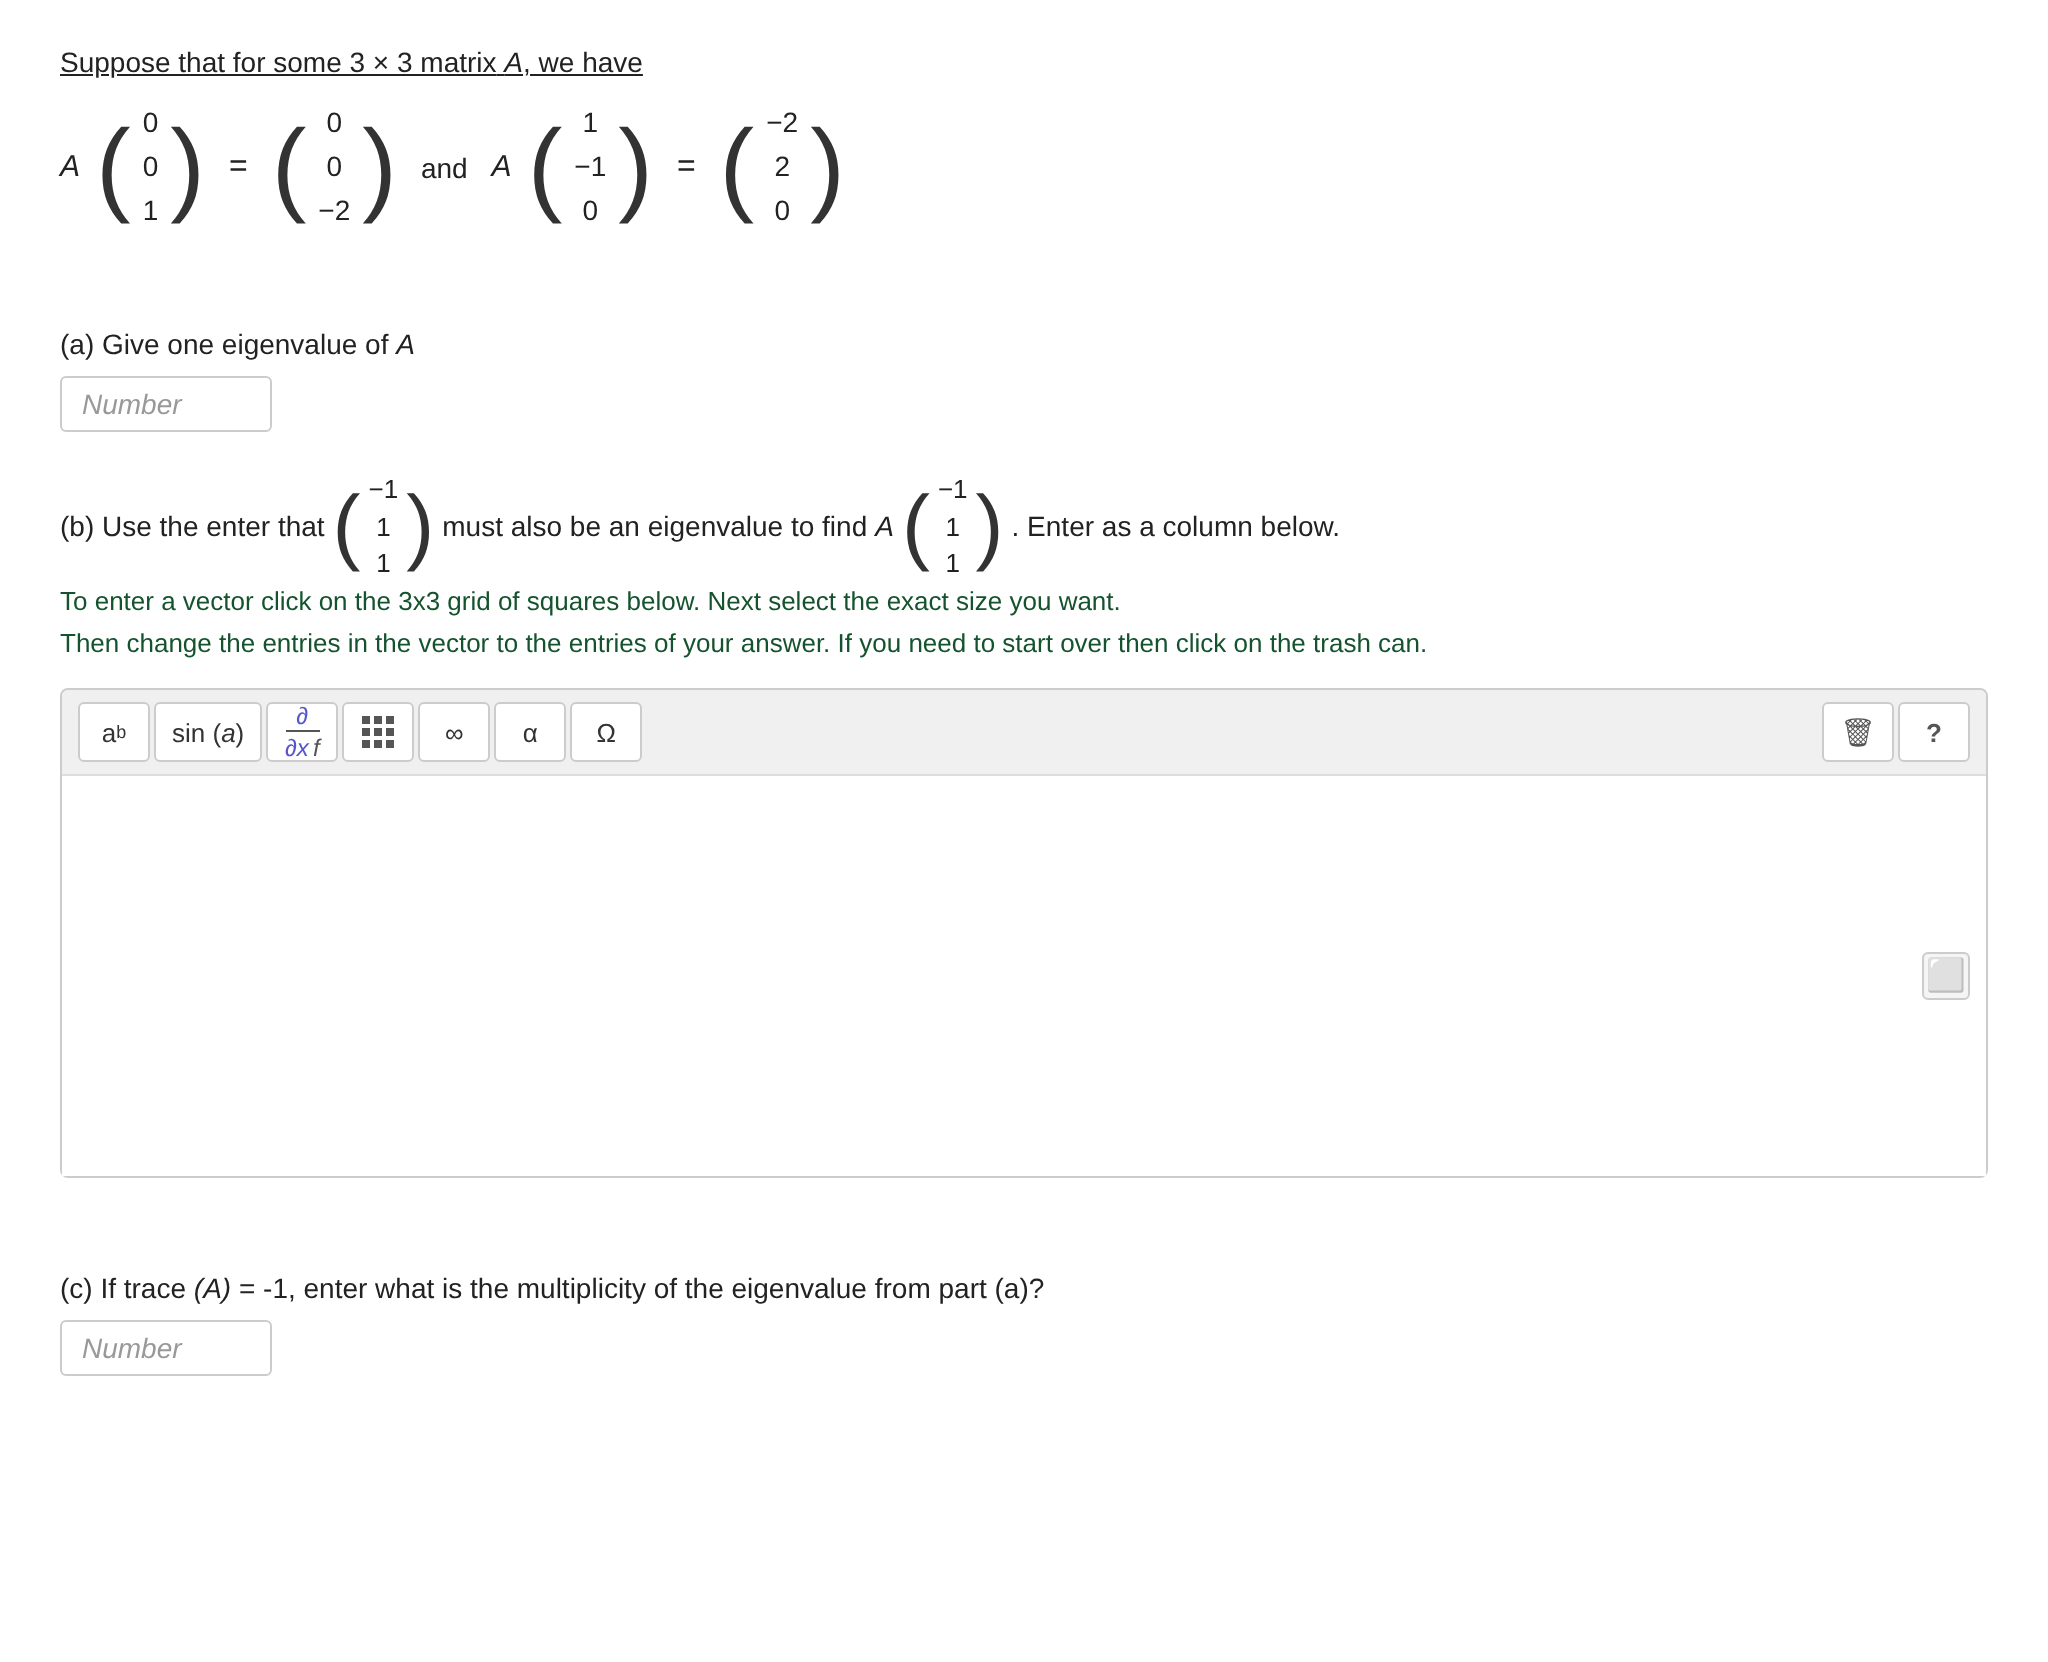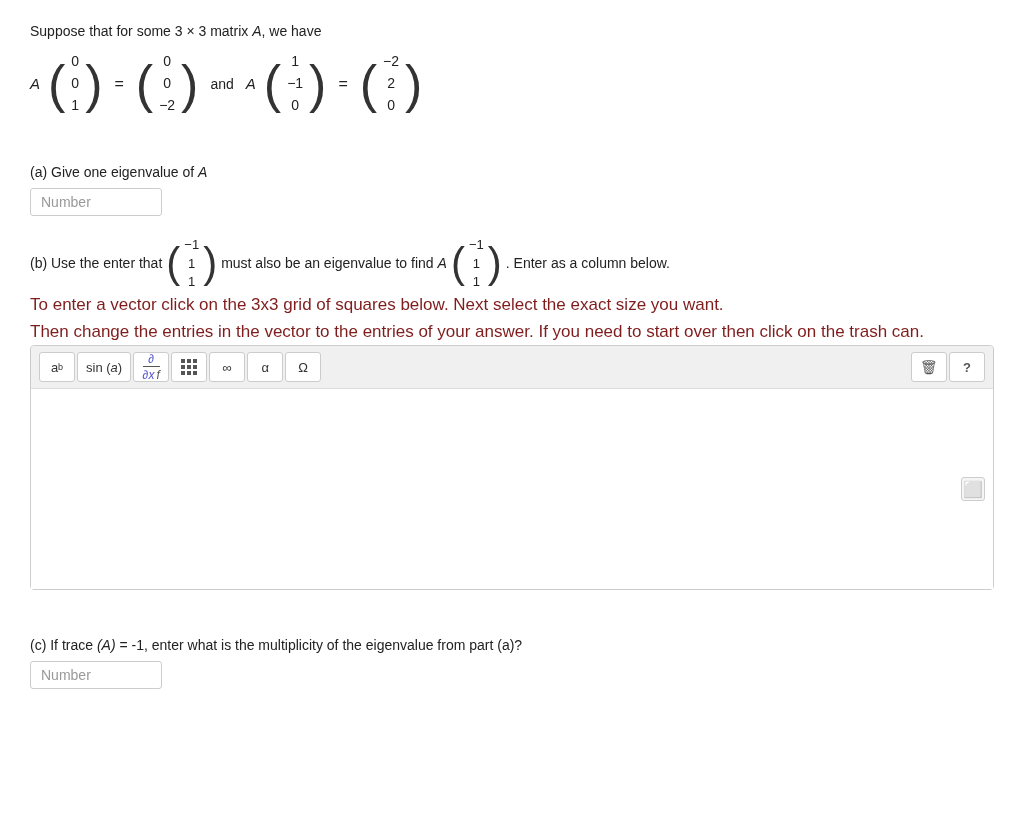--- a/index.html
+++ b/index.html
@@ -13,20 +13,21 @@
     }
 
     .problem-statement {
       margin-bottom: 18px;
       line-height: 1.6;
     }
 
     .intro-text {
       font-size: 14px;
       margin-bottom: 8px;
+      text-decoration: underline;
     }
 
     .matrix-row {
       display: flex;
       align-items: center;
       gap: 8px;
       font-size: 15px;
       margin-top: 4px;
       flex-wrap: wrap;
     }
@@ -84,32 +85,34 @@
 
     .part-label em {
       font-style: italic;
     }
 
     .number-input {
       border: 1px solid #ccc;
       border-radius: 3px;
       padding: 5px 10px;
       font-size: 14px;
-      width: 132px;
+      width: 106px;
       outline: none;
       background: #fff;
+      font-style: italic;
     }
 
     .number-input::placeholder {
       color: #999;
     }
 
     .instructions-text {
-      font-size: 17px;
-      color: #7f1d1d;
+      font-size: 13px;
+      color: #14532d;
+      margin-bottom: 12px;
       line-height: 1.6;
     }
 
     
     .editor-container {
       border: 1px solid #ccc;
       border-radius: 4px;
       background: #f9f9f9;
     }
 

